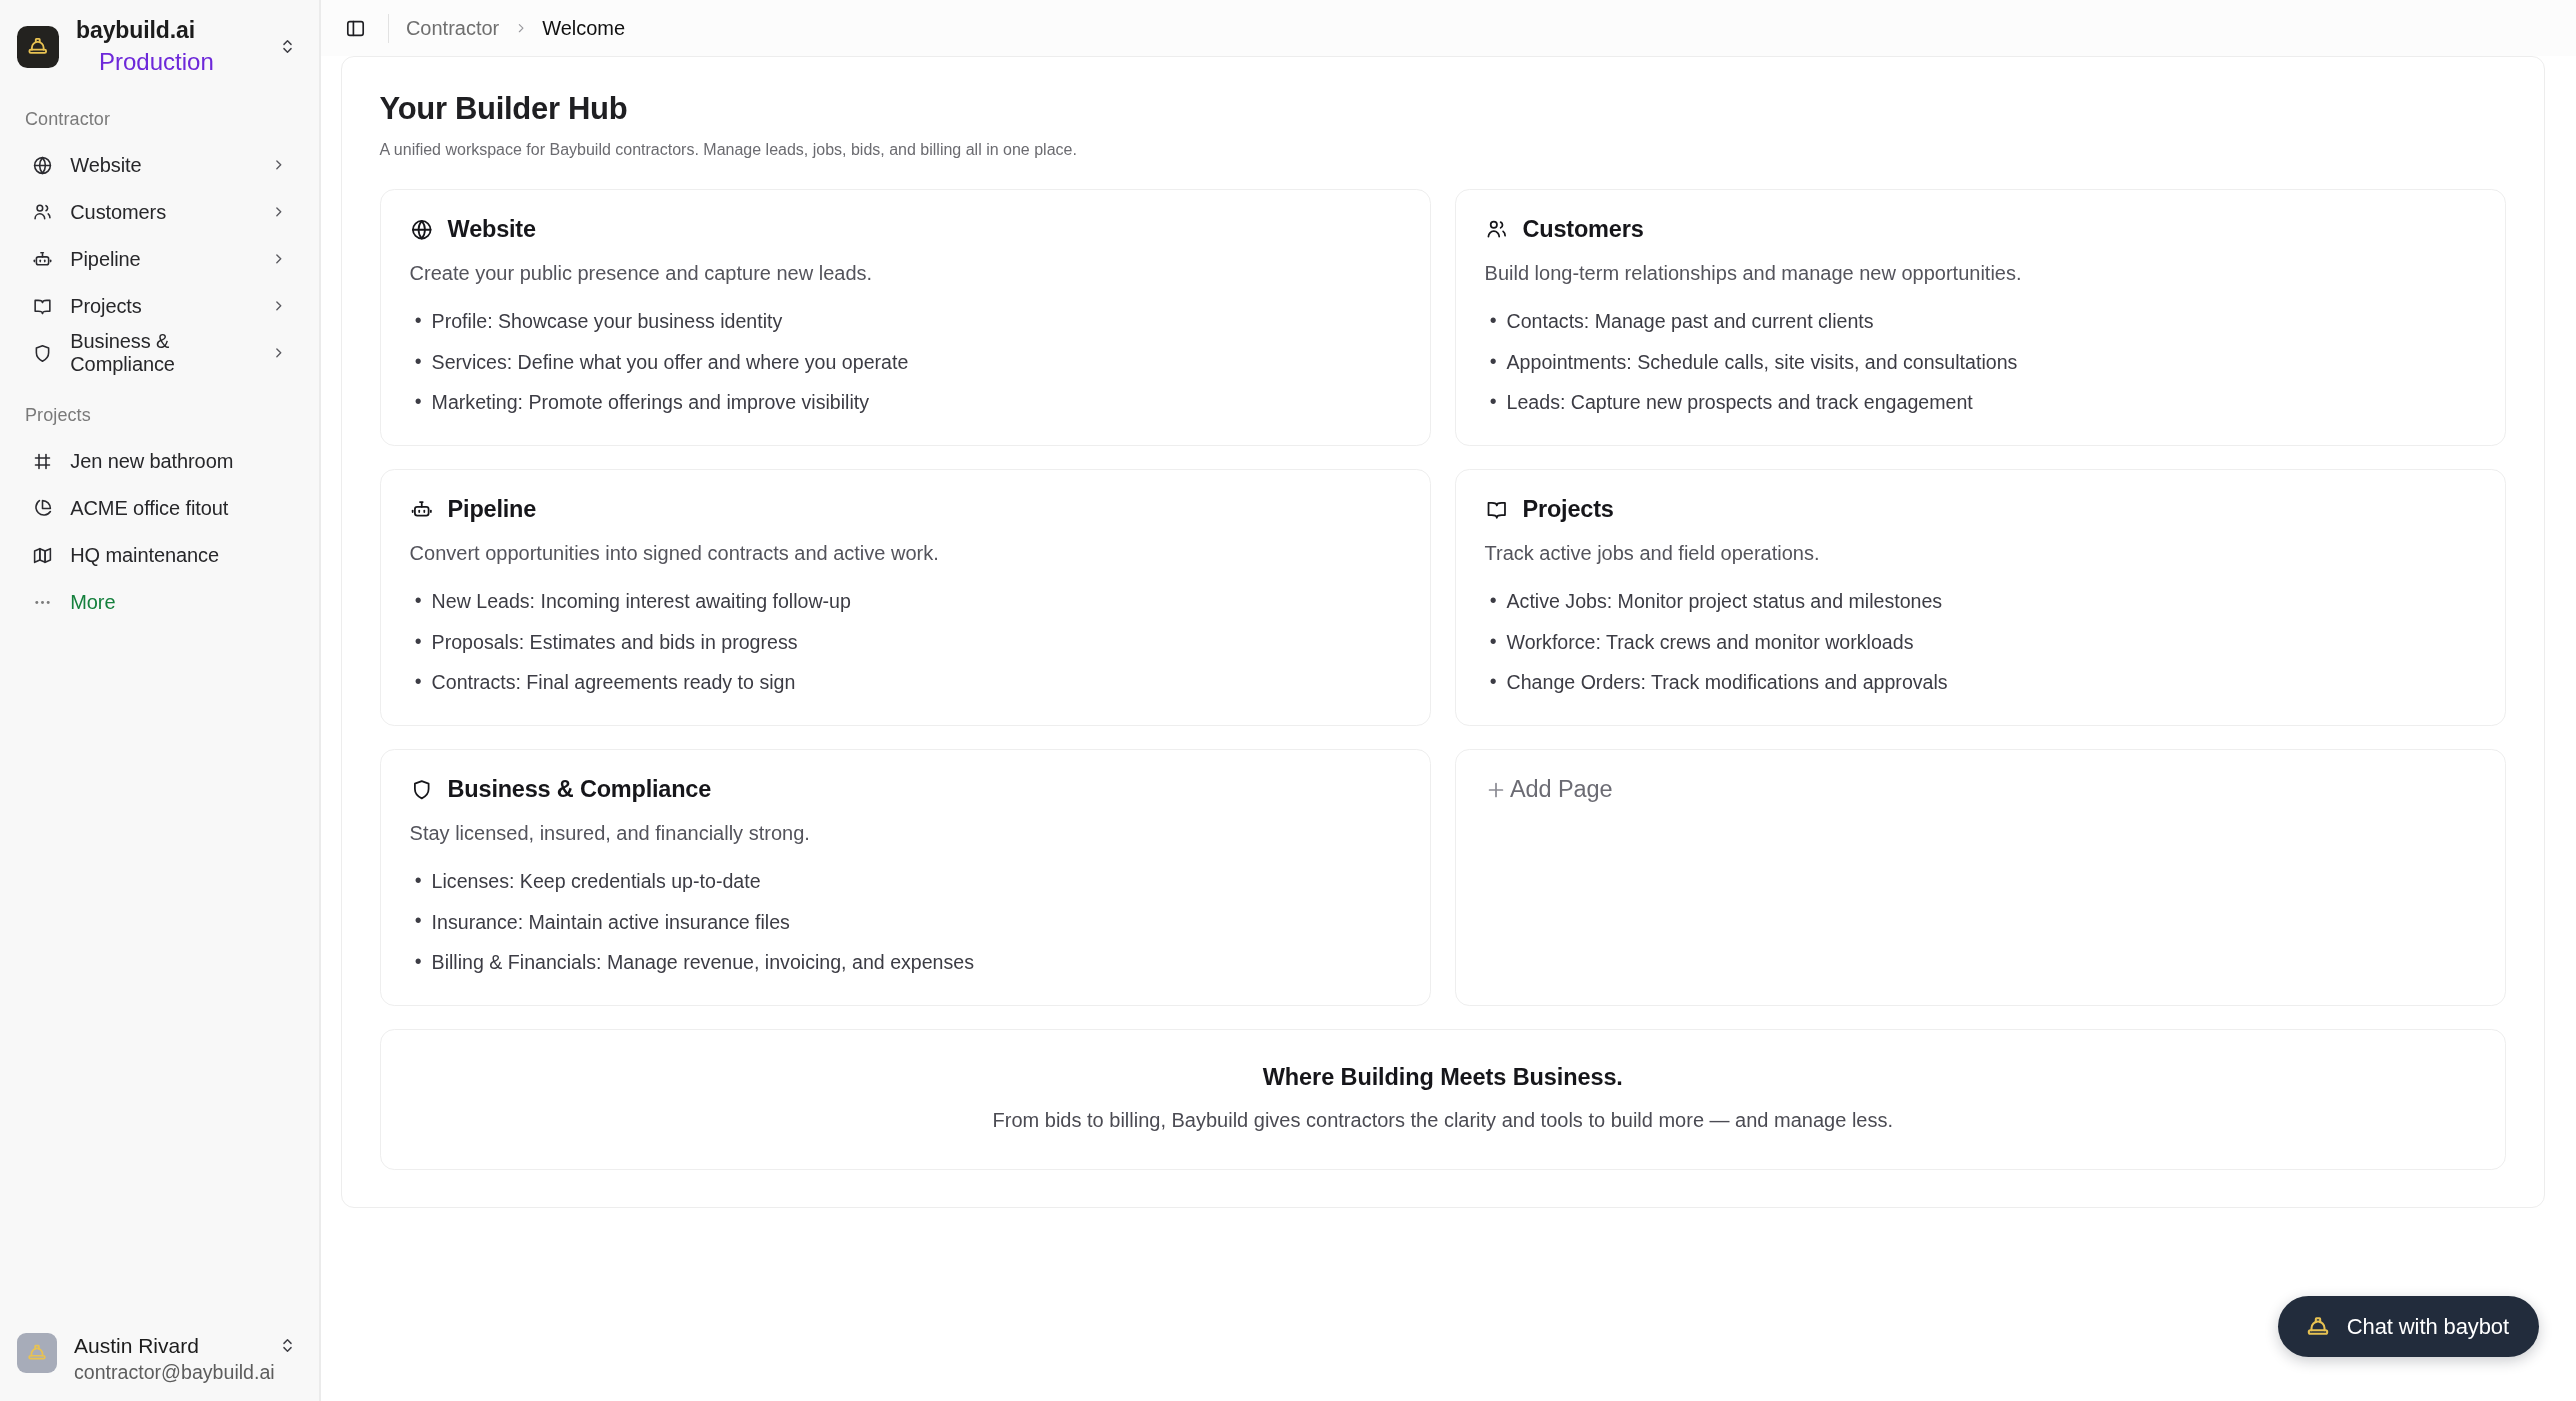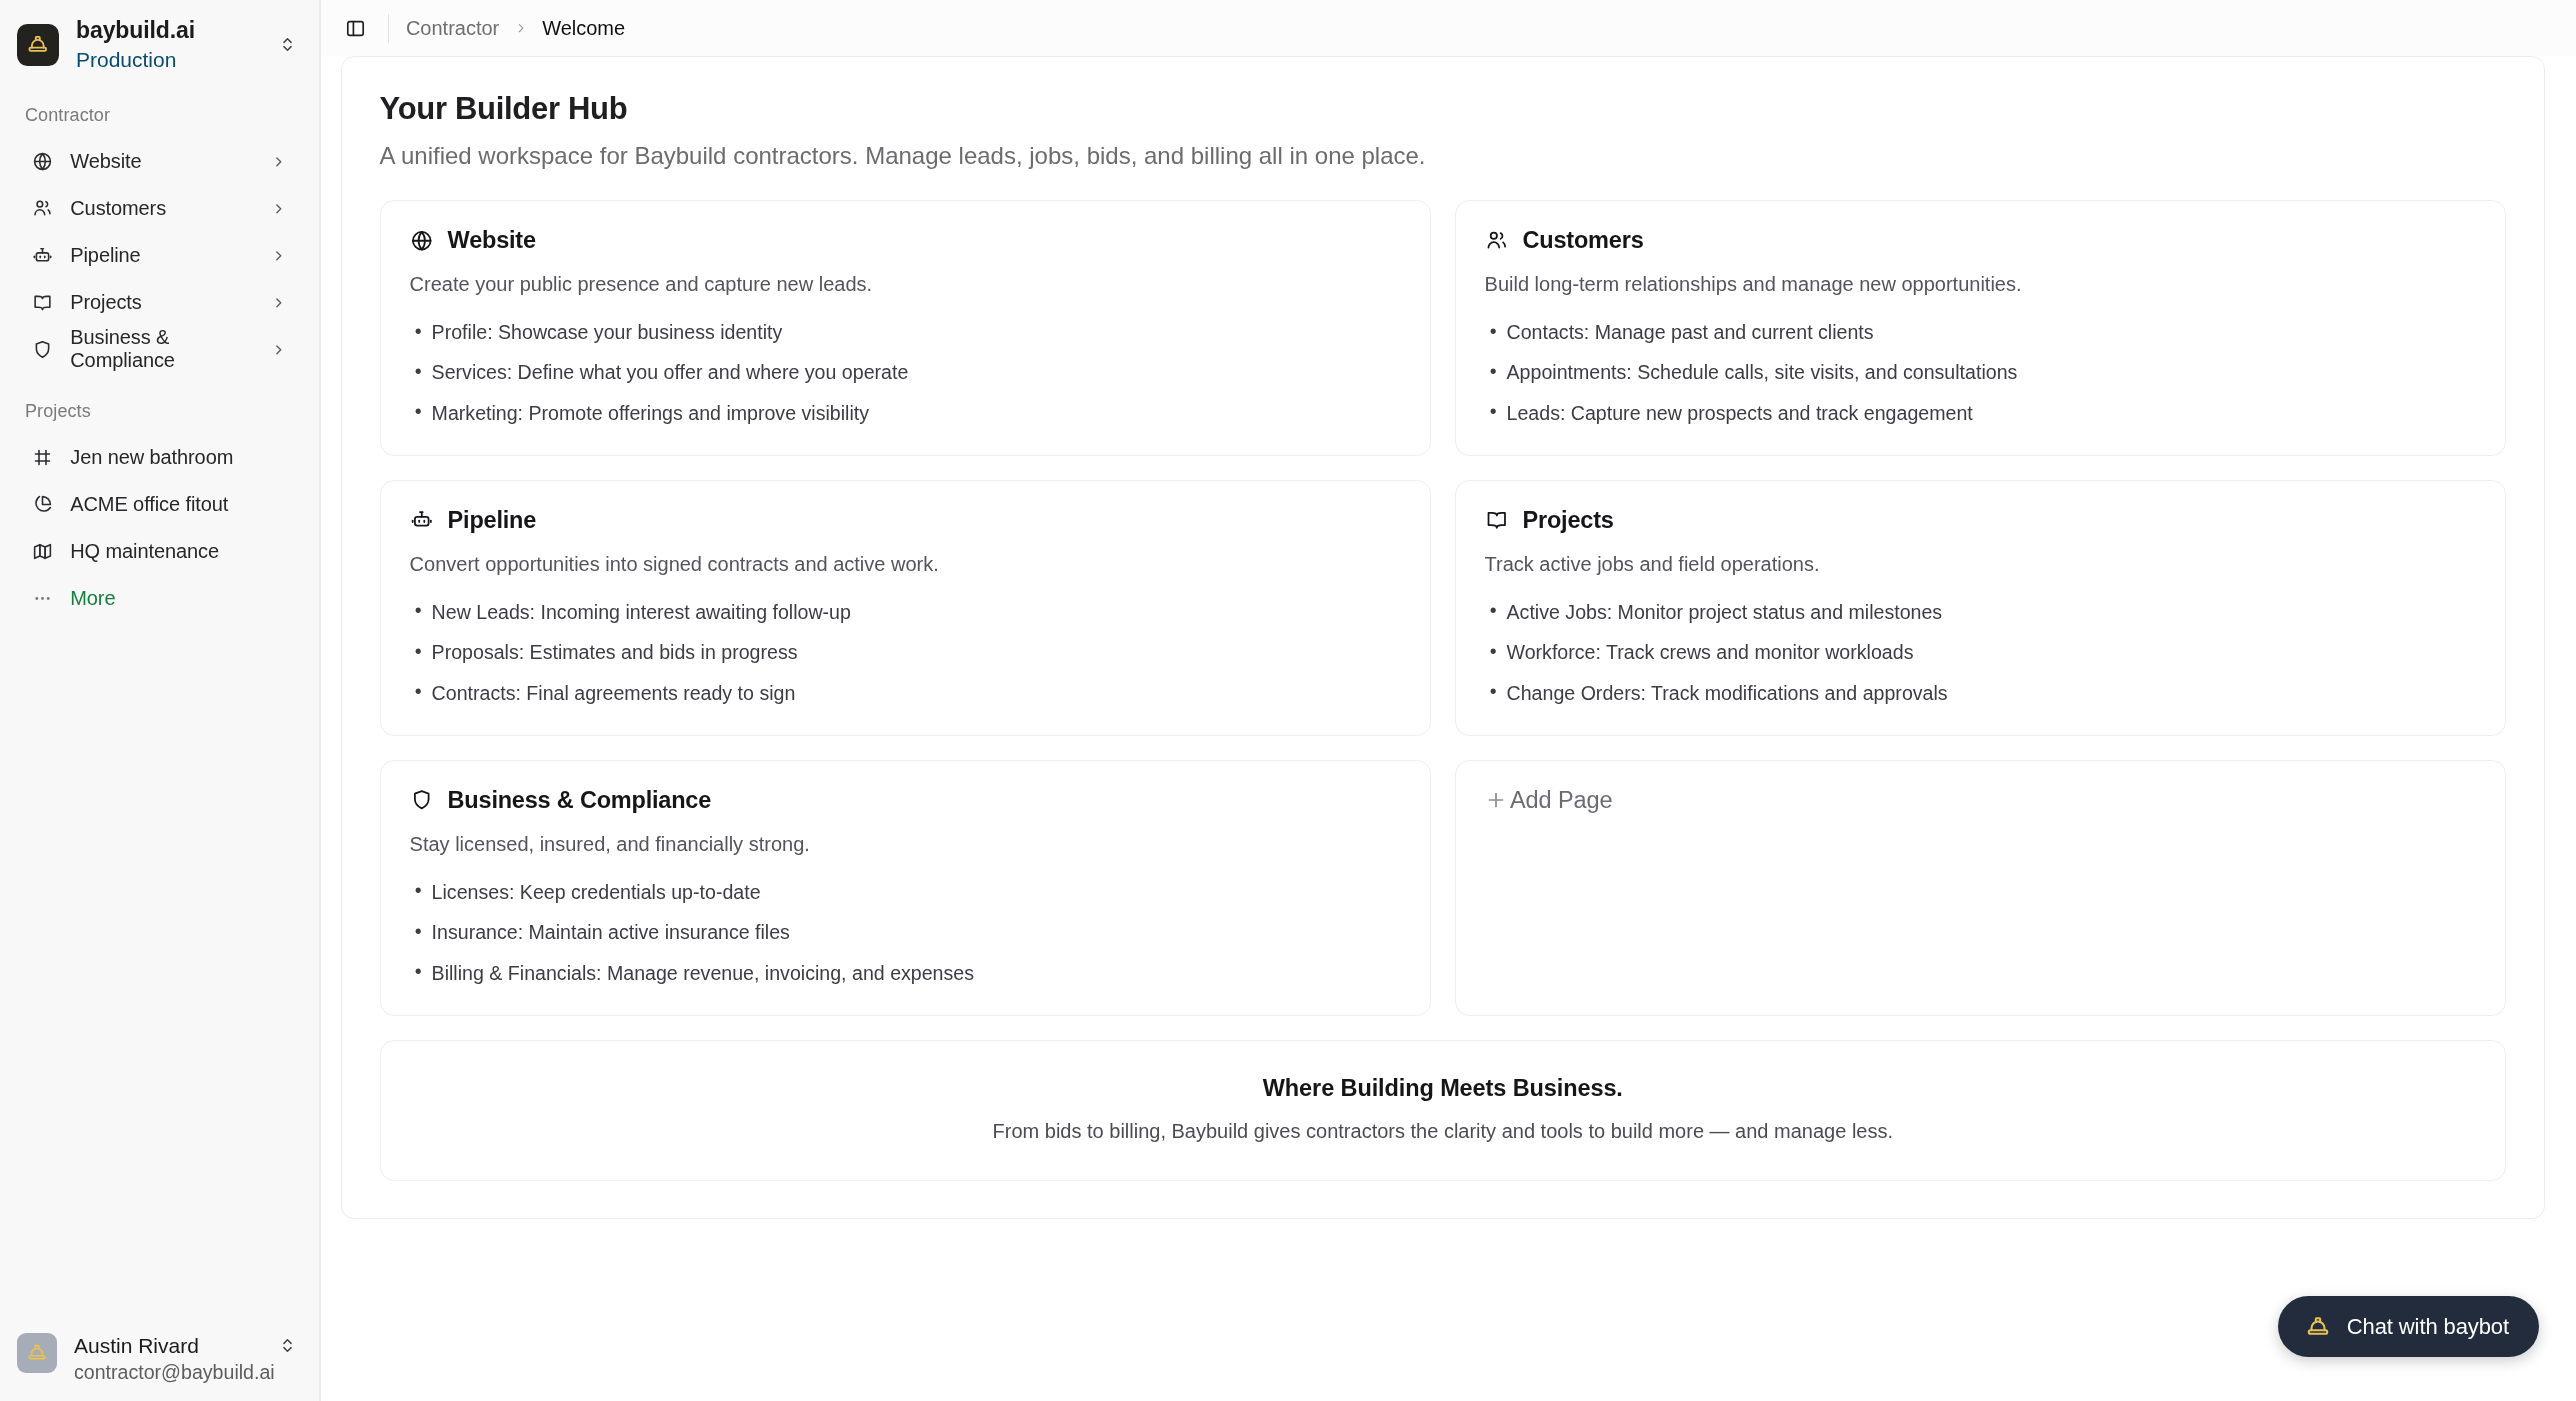--- a/index.html
+++ b/index.html
@@ -30,21 +30,21 @@
     width: 42px; height: 42px; border-radius: 10.4px;
     background: #23221f;
     display: flex; align-items: center; justify-content: center;
     flex: 0 0 42px;
   }
   .ws-meta { flex: 1; min-width: 0; }
   .ws-name {
     font-size: 23px; font-weight: 700; color: #1c1c1c;
     line-height: 1.2; letter-spacing: -0.1px;
   }
-  .ws-env { font-size: 21px; color: #0c4a6e; line-height: 1.25; margin-top: 2px; }
+  .ws-env { font-size: 24px; color: #6d28d9; line-height: 1.25; margin-top: 2px; margin-left: 23px; }
   .ws-switch { flex: 0 0 auto; padding: 3.9px; display:flex; align-items:center; }
 
   .nav-section { padding: 9px 0 0 0; }
   .nav-label {
     font-size: 18px; color: #7a7a7a;
     padding: 9px 0 11.7px 25px; letter-spacing: 0.1px;
   }
   .nav-item {
     display: flex; align-items: center;
     height: 47px; padding: 0 21px 0 19.6px;
@@ -91,21 +91,21 @@
   .content-panel {
     border: 1.3px solid #ededed;
     border-radius: 13px;
     background: #fff;
     padding: 34px 38px 37px 38px;
   }
   .hub-title {
     font-size: 31px; font-weight: 700; color: #1f1f22;
     letter-spacing: -0.3px; line-height: 1.15;
   }
-  .hub-sub { font-size: 24px; color: #6b6b70; margin-top: 13px; line-height: 1.3; }
+  .hub-sub { font-size: 16px; color: #6b6b70; margin-top: 13px; line-height: 1.3; }
 
   .cards { display: grid; grid-template-columns: 1fr 1fr; gap: 23.5px; margin-top: 29px; }
   .card {
     border: 1.3px solid #eeeeee;
     border-radius: 14.3px;
     background: #fff;
     padding: 26px 29px 29px 29px;
     min-height: 218px;
     cursor: pointer;
   }

